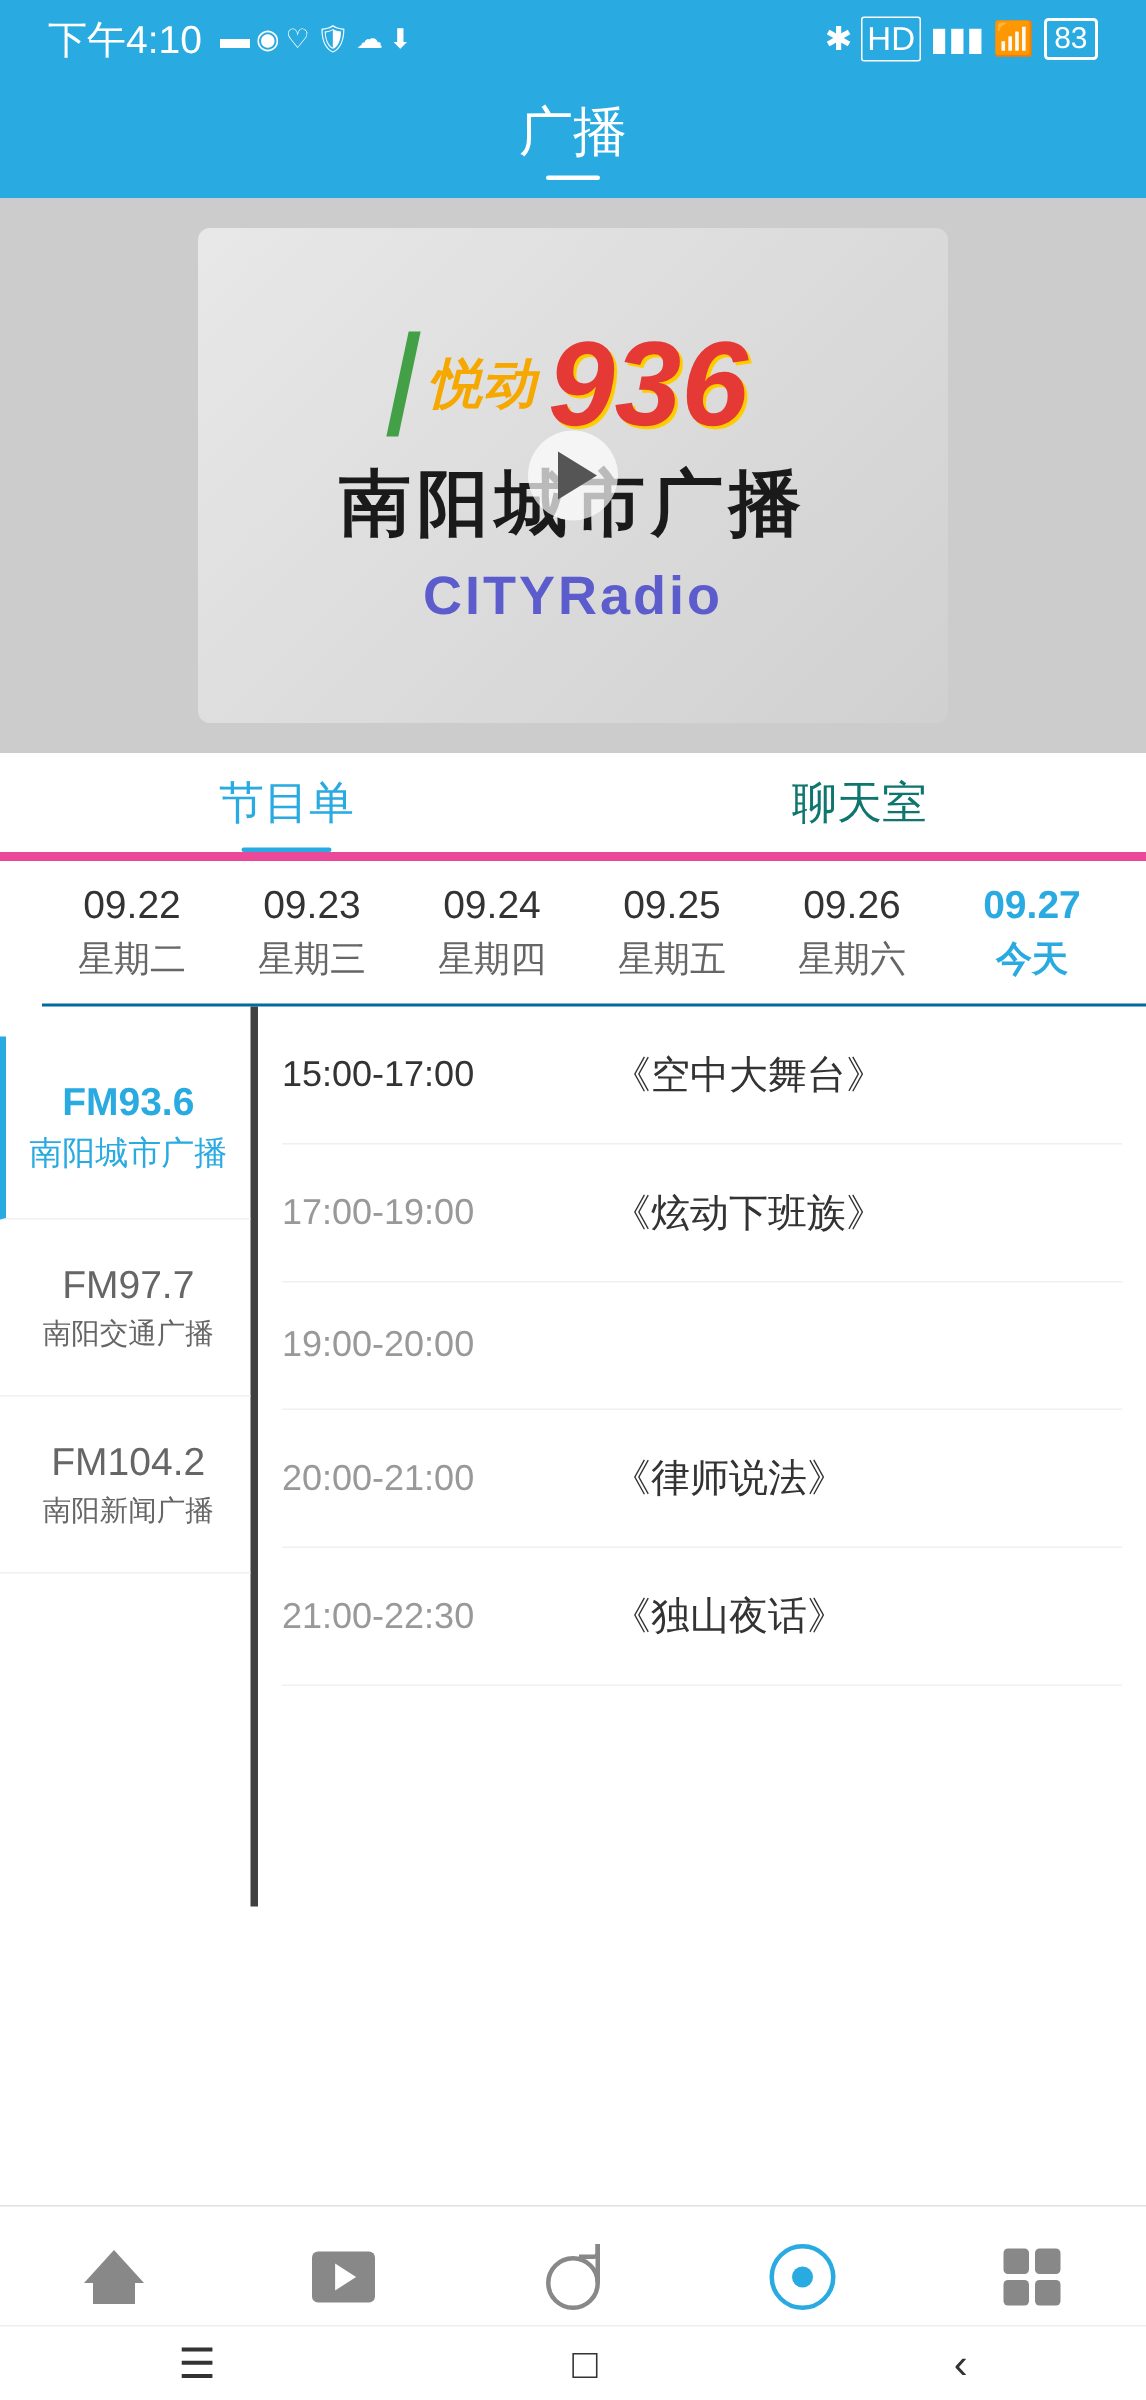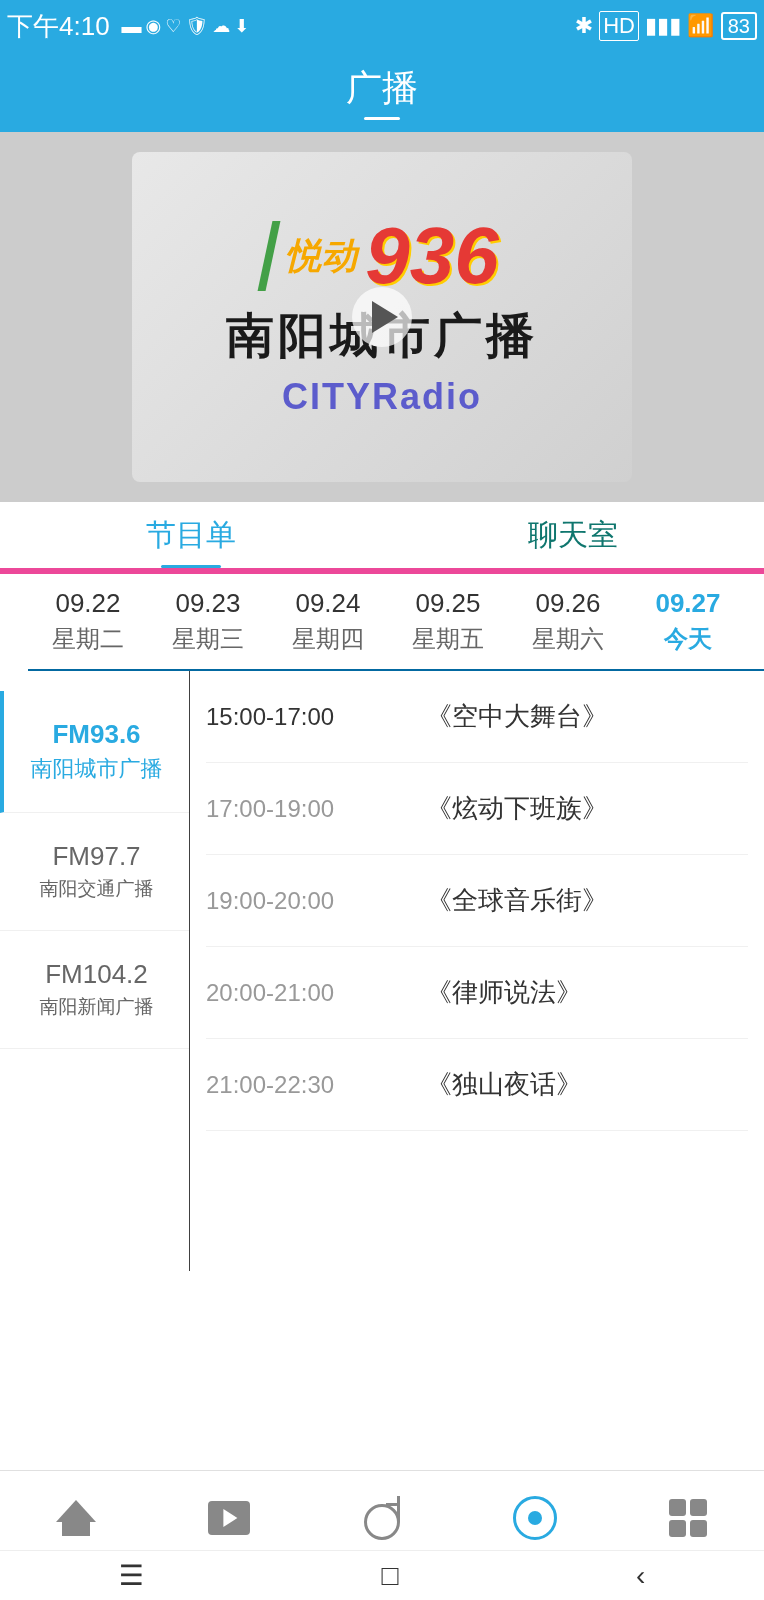--- a/index.html
+++ b/index.html
@@ -12,21 +12,21 @@
       overflow-x: hidden;
     }
 
     
     .status-bar {
       background: #29aae1;
       height: 52px;
       display: flex;
       align-items: center;
       justify-content: space-between;
-      padding: 0 7px;
+      padding: 0 32px;
       color: #fff;
       font-size: 26px;
       font-weight: 500;
     }
     .status-left { display: flex; align-items: center; gap: 4px; }
     .status-right { display: flex; align-items: center; gap: 6px; font-size: 22px; }
     .battery-box {
       border: 2px solid #fff;
       border-radius: 3px;
       padding: 2px 5px;
@@ -192,22 +192,22 @@
 
     
     .content-area {
       display: flex;
       padding: 0;
       min-height: 600px;
     }
 
     
     .station-sidebar {
-      width: 190px;
-      border-right: 1px solid #404040;
+      width: 172px;
+      border-right: 5px solid #404040;
       padding-top: 20px;
     }
     .station-item {
       padding: 28px 12px 28px 16px;
       border-bottom: 1px solid #f0f0f0;
       display: flex;
       flex-direction: column;
       align-items: center;
       cursor: pointer;
       position: relative;
@@ -485,21 +485,20 @@
     <div class="schedule-item first">
       <span class="schedule-time">15:00-17:00</span>
       <span class="schedule-name">《空中大舞台》</span>
     </div>
     <div class="schedule-item">
       <span class="schedule-time">17:00-19:00</span>
       <span class="schedule-name">《炫动下班族》</span>
     </div>
     <div class="schedule-item">
       <span class="schedule-time">19:00-20:00</span>
-      <span class="schedule-name">《全球音乐街》</span>
     </div>
     <div class="schedule-item">
       <span class="schedule-time">20:00-21:00</span>
       <span class="schedule-name">《律师说法》</span>
     </div>
     <div class="schedule-item">
       <span class="schedule-time">21:00-22:30</span>
       <span class="schedule-name">《独山夜话》</span>
     </div>
   </div>

